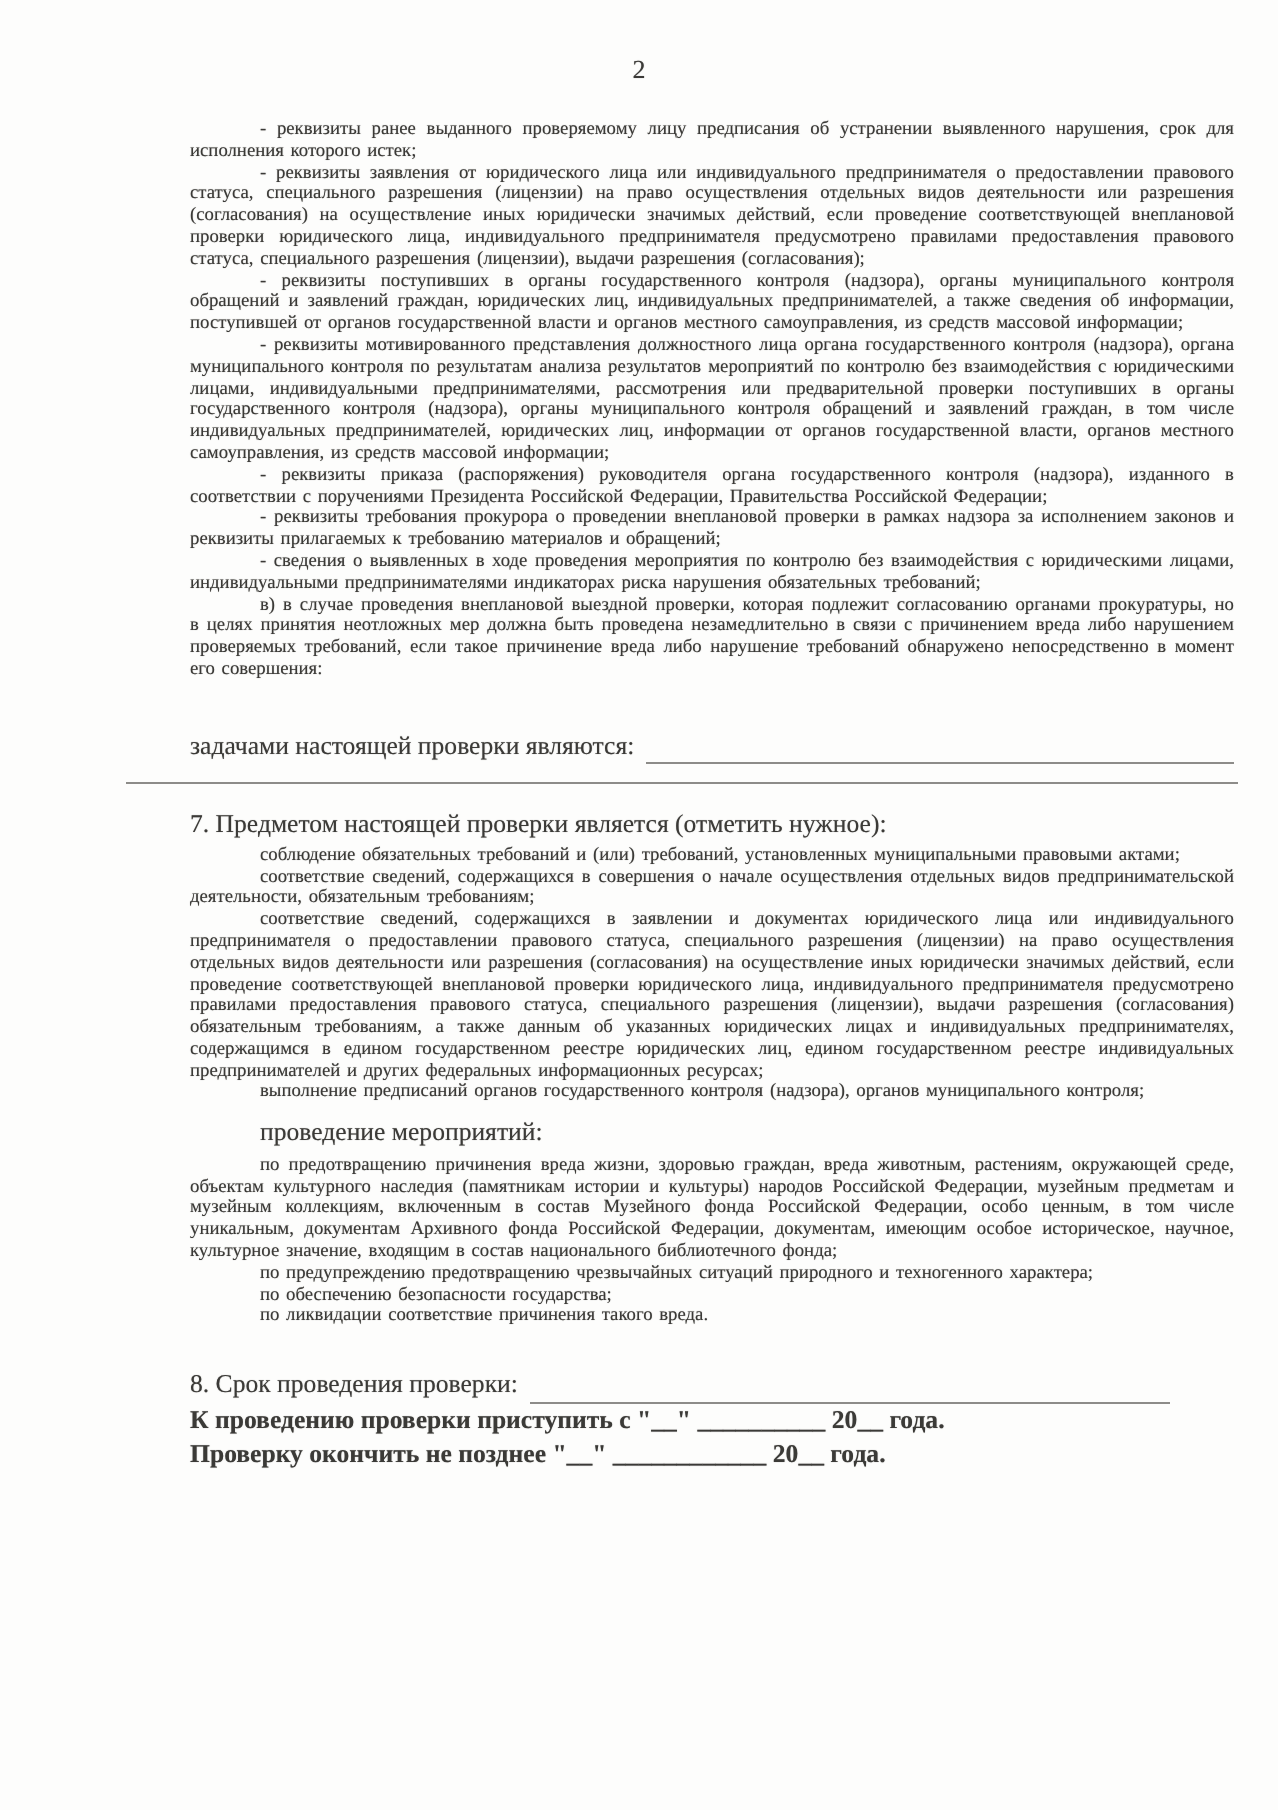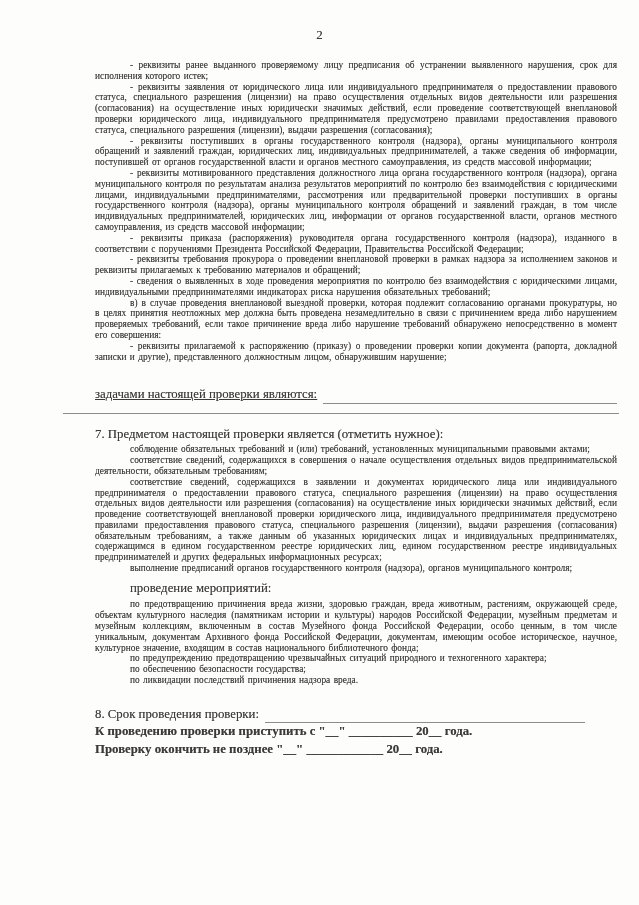--- a/index.html
+++ b/index.html
@@ -35,21 +35,21 @@
   }
   .big {
     font-size: 12.8px;
     line-height: 17.5px;
   }
   .tasks-row {
     display: flex;
     align-items: flex-end;
     margin-top: 24px;
   }
-  .tasks-row .label { white-space: nowrap; text-decoration: underline; }
+  .tasks-row .label { white-space: nowrap; }
   .fill-line {
     flex: 1 1 auto;
     border-bottom: 1px solid #8d8c89;
     margin-left: 6px;
     height: 13px;
   }
   .full-blank-line {
     margin-left: -32px;
     margin-right: -2px;
     height: 9px;
@@ -76,39 +76,38 @@
 
   <div class="content">
     <p class="small">- реквизиты ранее выданного проверяемому лицу предписания об устранении выявленного нарушения, срок для исполнения которого истек;</p>
     <p class="small">- реквизиты заявления от юридического лица или индивидуального предпринимателя о предоставлении правового статуса, специального разрешения (лицензии) на право осуществления отдельных видов деятельности или разрешения (согласования) на осуществление иных юридически значимых действий, если проведение соответствующей внеплановой проверки юридического лица, индивидуального предпринимателя предусмотрено правилами предоставления правового статуса, специального разрешения (лицензии), выдачи разрешения (согласования);</p>
     <p class="small">- реквизиты поступивших в органы государственного контроля (надзора), органы муниципального контроля обращений и заявлений граждан, юридических лиц, индивидуальных предпринимателей, а также сведения об информации, поступившей от органов государственной власти и органов местного самоуправления, из средств массовой информации;</p>
     <p class="small">- реквизиты мотивированного представления должностного лица органа государственного контроля (надзора), органа муниципального контроля по результатам анализа результатов мероприятий по контролю без взаимодействия с юридическими лицами, индивидуальными предпринимателями, рассмотрения или предварительной проверки поступивших в органы государственного контроля (надзора), органы муниципального контроля обращений и заявлений граждан, в том числе индивидуальных предпринимателей, юридических лиц, информации от органов государственной власти, органов местного самоуправления, из средств массовой информации;</p>
     <p class="small">- реквизиты приказа (распоряжения) руководителя органа государственного контроля (надзора), изданного в соответствии с поручениями Президента Российской Федерации, Правительства Российской Федерации;</p>
     <p class="small">- реквизиты требования прокурора о проведении внеплановой проверки в рамках надзора за исполнением законов и реквизиты прилагаемых к требованию материалов и обращений;</p>
     <p class="small">- сведения о выявленных в ходе проведения мероприятия по контролю без взаимодействия с юридическими лицами, индивидуальными предпринимателями индикаторах риска нарушения обязательных требований;</p>
     <p class="small">в) в случае проведения внеплановой выездной проверки, которая подлежит согласованию органами прокуратуры, но в целях принятия неотложных мер должна быть проведена незамедлительно в связи с причинением вреда либо нарушением  проверяемых требований, если такое причинение вреда либо нарушение требований обнаружено непосредственно в момент его совершения:</p>
-    <p class="small">- реквизиты прилагаемой к распоряжению (приказу) о проведении проверки копии документа (рапорта, докладной записки и другие), представленного должностным лицом, обнаружившим нарушение;</p>
 
     <div class="big tasks-row">
       <span class="label">задачами настоящей проверки являются:</span>
       <span class="fill-line"></span>
     </div>
     <div class="full-blank-line"></div>
 
     <div class="big heading7">7. Предметом настоящей проверки является (отметить нужное):</div>
     <p class="small">соблюдение обязательных требований и (или) требований, установленных муниципальными правовыми актами;</p>
     <p class="small">соответствие сведений, содержащихся в совершения о начале осуществления отдельных видов предпринимательской деятельности, обязательным требованиям;</p>
     <p class="small">соответствие сведений, содержащихся в заявлении и документах юридического лица или индивидуального предпринимателя о предоставлении правового статуса, специального разрешения (лицензии) на право осуществления отдельных видов деятельности или разрешения (согласования) на осуществление иных юридически значимых действий, если проведение соответствующей внеплановой проверки юридического лица, индивидуального предпринимателя предусмотрено правилами предоставления правового статуса, специального разрешения (лицензии), выдачи разрешения (согласования) обязательным требованиям, а также данным об указанных юридических лицах и индивидуальных предпринимателях, содержащимся в едином государственном реестре юридических лиц, едином государственном реестре индивидуальных предпринимателей и других федеральных информационных ресурсах;</p>
     <p class="small">выполнение предписаний органов государственного контроля (надзора), органов муниципального контроля;</p>
 
     <div class="big events-heading">проведение мероприятий:</div>
     <p class="small">по предотвращению причинения вреда жизни, здоровью граждан, вреда животным, растениям, окружающей среде, объектам культурного наследия (памятникам истории и культуры) народов Российской Федерации, музейным предметам и музейным коллекциям, включенным в состав Музейного фонда Российской Федерации, особо ценным, в том числе уникальным, документам Архивного фонда Российской Федерации, документам, имеющим особое историческое, научное, культурное значение, входящим в состав национального библиотечного фонда;</p>
     <p class="small">по предупреждению предотвращению чрезвычайных ситуаций природного и техногенного характера;</p>
     <p class="small">по обеспечению безопасности государства;</p>
-    <p class="small">по ликвидации последствий причинения надзора вреда.</p>
+    <p class="small">по ликвидации соответствие причинения такого вреда.</p>
 
     <div class="section8">
       <div class="big s8-row">
         <span class="label">8. Срок проведения проверки:</span>
         <span class="fill-line"></span>
       </div>
       <div class="big date-line">К проведению проверки приступить с "__" __________ 20__ года.</div>
       <div class="big date-line">Проверку окончить не позднее "__" ____________ 20__ года.</div>
     </div>
   </div>

